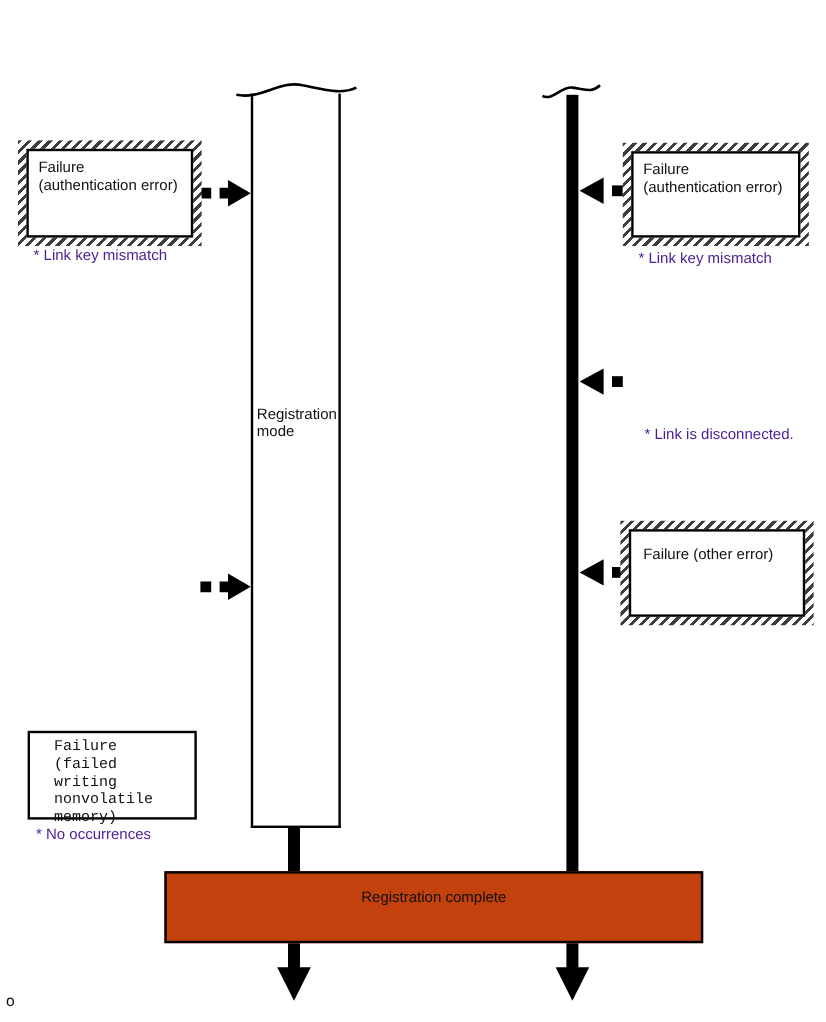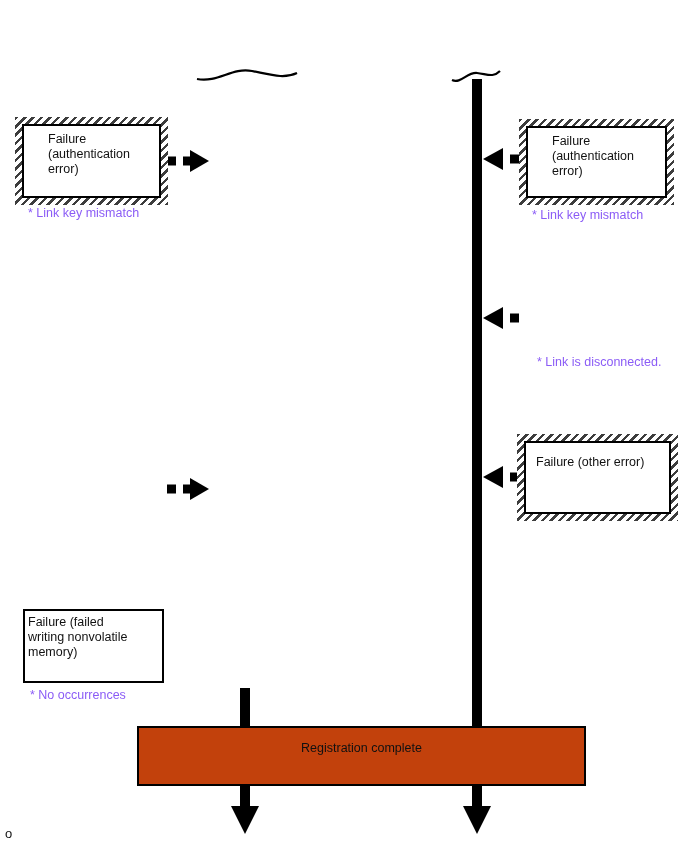--- a/index.html
+++ b/index.html
@@ -24,24 +24,24 @@
   .stipplebox{
     padding:7px;z-index:2;
     background:conic-gradient(var(--stipple) 25%, #ffffff 0 50%, var(--stipple) 0 75%, #ffffff 0) 0 0 / 4px 4px;
   }
   .plainbox{z-index:2;background:#fff;border:2px solid var(--line);}
   .inner{
     width:100%;height:100%;background:#ffffff;border:2px solid var(--line);
     box-sizing:border-box;
   }
   .label{
-    padding:6px 24px;font-size:12.5px;line-height:1.18;white-space:pre-line;
+    padding:6px 8px;font-size:12.5px;line-height:1.18;white-space:pre-line;
   }
   .note{
-    position:absolute;font-size:12.5px;color:#8b5cf6;white-space:nowrap;z-index:2;
+    position:absolute;font-size:12.5px;color:#4c1d95;white-space:nowrap;z-index:2;
   }
   #reg-mode-bar{
     left:209px;top:78px;width:75px;height:612px;background:#ffffff;
     border:2px solid var(--line);border-top:none;z-index:1;
   }
   #reg-mode-label{
     position:absolute;left:3px;top:260px;width:70px;
     font-size:12.5px;line-height:1.15;
   }
   #reg-complete-box{
@@ -73,32 +73,35 @@
     <polygon points="190,478 190,500 209,489" fill="#000"></polygon>
 
     <line x1="519" y1="159" x2="503" y2="159" stroke="#000" stroke-width="9" stroke-dasharray="9 7"></line>
     <polygon points="503,148 503,170 483,159" fill="#000"></polygon>
     <line x1="519" y1="318" x2="503" y2="318" stroke="#000" stroke-width="9" stroke-dasharray="9 7"></line>
     <polygon points="503,307 503,329 483,318" fill="#000"></polygon>
     <line x1="519" y1="477" x2="503" y2="477" stroke="#000" stroke-width="9" stroke-dasharray="9 7"></line>
     <polygon points="503,466 503,488 483,477" fill="#000"></polygon>
   </svg>
 
+  <div class="abs" id="reg-mode-bar">
+    <div id="reg-mode-label">Registration mode</div>
+  </div>
 
   <div class="abs hatchbox" style="left:15px;top:117px;width:153px;height:88px;">
     <div class="inner">
         <div class="label">Failure
 (authentication error)</div>
       </div>
   </div>
   <div class="note" style="left:28px;top:206px;">* Link key mismatch</div>
 
 
   <div class="abs plainbox" style="left:23px;top:609px;width:141px;height:74px;">
-    <div class="label" style="padding:4px 3px;">Failure (failed
+    <div class="label" style="padding:4px 20px;font-family:Liberation Mono, monospace;">Failure (failed
 writing nonvolatile
 memory)</div>
   </div>
   <div class="note" style="left:30px;top:688px;">* No occurrences</div>
 
   <div class="abs hatchbox" style="left:519px;top:119px;width:155px;height:86px;">
     <div class="inner">
         <div class="label">Failure
 (authentication error)</div>
       </div>

